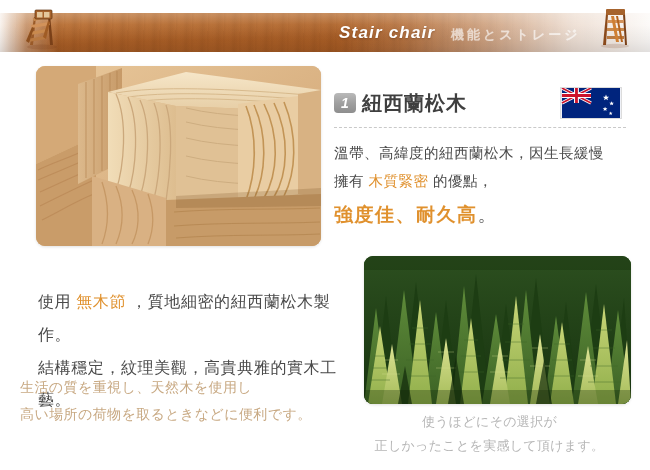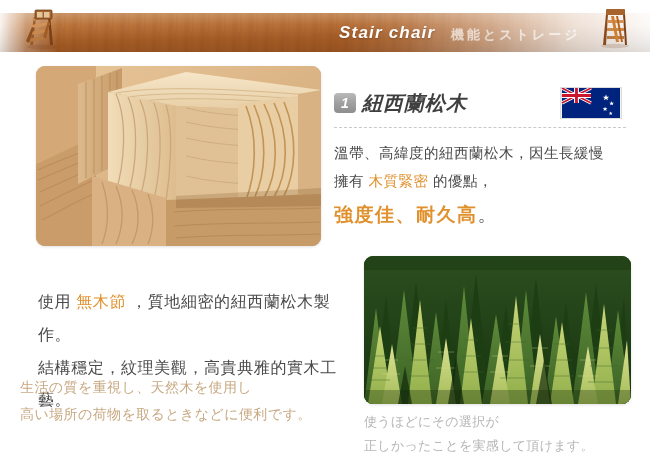--- a/index.html
+++ b/index.html
@@ -136,21 +136,20 @@
     flex: 0 0 auto;
     margin-right: 6px;
     line-height: 1;
   }
   .info-title {
     font-size: 20px;
     font-weight: bold;
     color: #3f3f3f;
     letter-spacing: 1px;
     white-space: nowrap;
-    font-style: italic;
   }
 
   .flag {
     position: absolute;
     right: 12px; top: 1px;
     width: 62px; height: 32px;
     border: 1px solid #dcdcdc;
   }
 
   .divider {
@@ -206,22 +205,23 @@
     width: 267px; height: 148px;
     border-radius: 9px;
     overflow: hidden;
     box-shadow: 0 1px 3px rgba(0,0,0,0.12);
     background: #2f5a23;
   }
   .forest-photo svg { display: block; }
 
   .forest-caption {
     position: absolute;
-    left: 364px; top: 410px;
+    left: 356px; top: 410px;
     width: 267px;
+    text-align: center;
     font-size: 13px;
     color: #b6b6b6;
     line-height: 1.85;
     letter-spacing: 0.3px;
     font-family: Liberation Sans, sans-serif;
   }
 </style>
 </head>
 <body>
 

